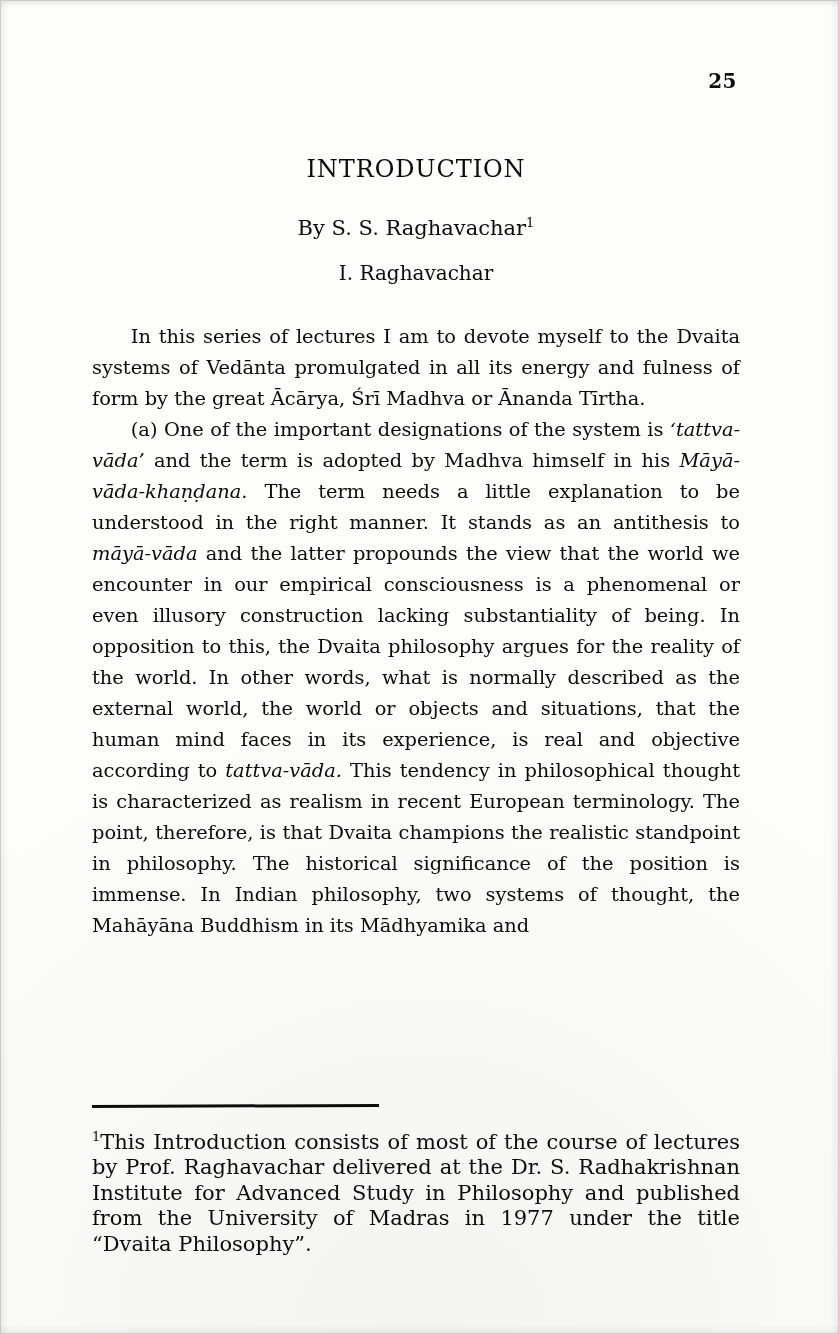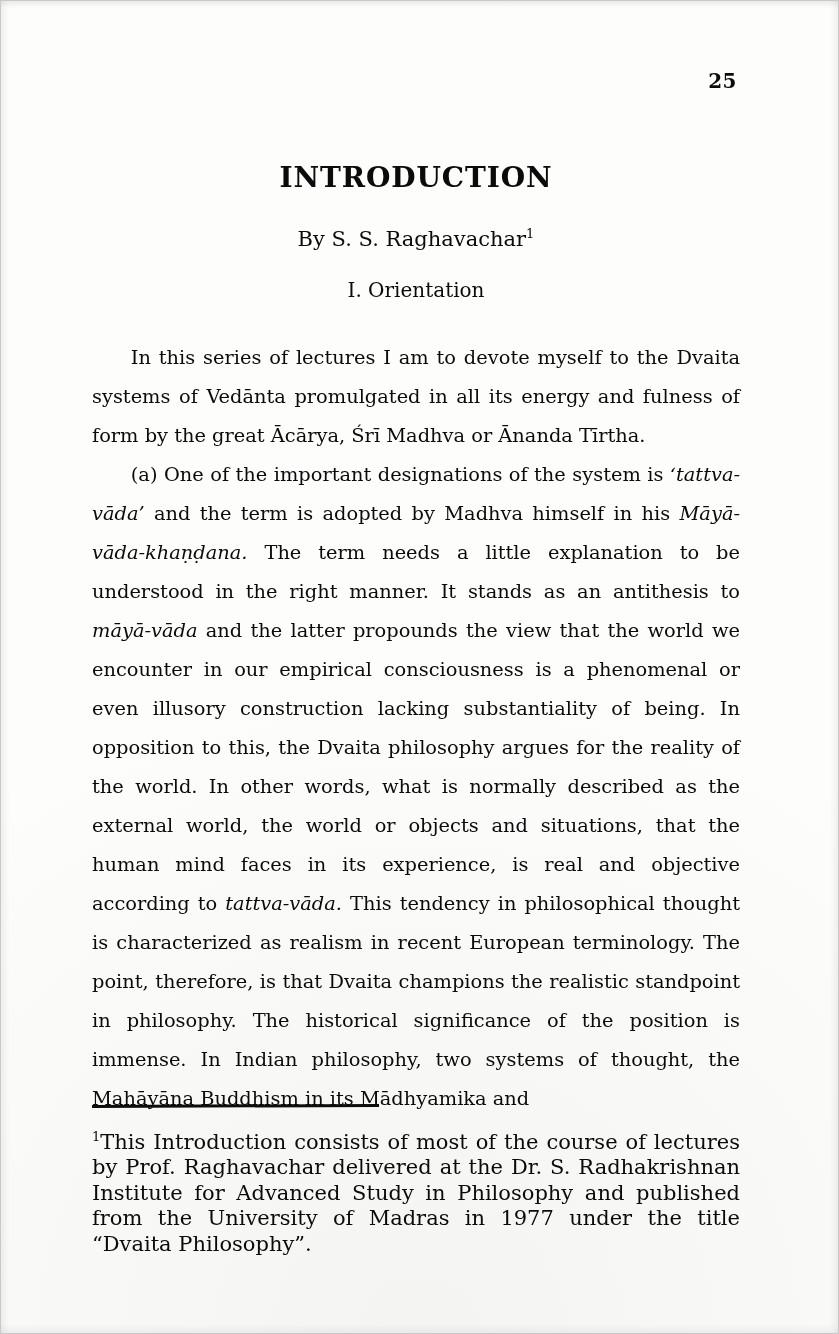--- a/index.html
+++ b/index.html
@@ -48,31 +48,31 @@
 
   #content {
     position: absolute;
     left: 91px;
     top: 148px;
     width: 648px;
   }
 
   .heading-main {
     text-align: center;
-    font-size: 28px;
+    font-size: 24px;
     letter-spacing: 0.9px;
-    margin: 12px 0 33px 0;
-    font-weight: bold;
+    margin: 6px 0 33px 0;
+    font-weight: normal;
     font-family: "DejaVu Serif", "Liberation Serif", serif;
   }
 
   .heading-author {
     text-align: center;
     font-size: 21px;
-    margin: 0 0 27px 0;
+    margin: 0 0 21px 0;
     font-weight: normal;
     font-family: "DejaVu Serif", "Liberation Serif", serif;
   }
 
   .heading-author sup {
     font-size: 0.62em;
     vertical-align: super;
     line-height: 0;
   }
 
@@ -82,21 +82,21 @@
     margin: 0 0 36px 0;
     font-weight: normal;
     font-family: "DejaVu Serif", "Liberation Serif", serif;
   }
 
   .body-para {
     margin: 0;
     text-align: justify;
     text-justify: inter-word;
     font-size: 19.4px;
-    line-height: 39px;
+    line-height: 31px;
     text-indent: 2.0em;
     hyphens: none;
     font-family: "DejaVu Serif", "Liberation Serif", serif;
   }
 
   .body-para i, .body-para em {
     font-style: italic;
   }
 
   #footnote-block {
@@ -141,21 +141,21 @@
   <div id="page-number">25</div>
 
   <div id="content">
 
     <h1 class="heading-main">INTRODUCTION</h1>
 
     <h2 class="heading-author">
       <span>By S. S. Raghavachar</span><sup>1</sup>
     </h2>
 
-    <h3 class="heading-section">I. Orientation</h3>
+    <h3 class="heading-section">I. Raghavachar</h3>
 
     <p class="body-para">In this series of lectures I am to devote myself to the Dvaita systems of Vedānta promulgated in all its energy and fulness of form by the great Ācārya, Śrī Madhva or Ānanda Tīrtha.</p>
 
 
     <p class="body-para"><span>(a) One of the important designations of the system is </span><i>‘tattva-vāda’</i><span> and the term is adopted by Madhva himself in his </span><i>Māyā-vāda-khaṇḍana.</i><span> The term needs a little explanation to be understood in the right manner. It stands as an antithesis to </span><i>māyā-vāda</i><span> and the latter propounds the view that the world we encounter in our empirical consciousness is a phenomenal or even illusory construction lacking substantiality of being. In opposition to this, the Dvaita philosophy argues for the reality of the world. In other words, what is normally described as the external world, the world or objects and situations, that the human mind faces in its experience, is real and objective according to </span><i>tattva-vāda.</i><span> This tendency in philosophical thought is characterized as realism in recent European terminology. The point, therefore, is that Dvaita champions the realistic standpoint in philosophy. The historical significance of the position is immense. In Indian philosophy, two systems of thought, the Mahāyāna Buddhism in its Mādhyamika and</span></p>
 
   </div>
 
   <div id="footnote-block">
     <div id="footnote-rule"></div>

